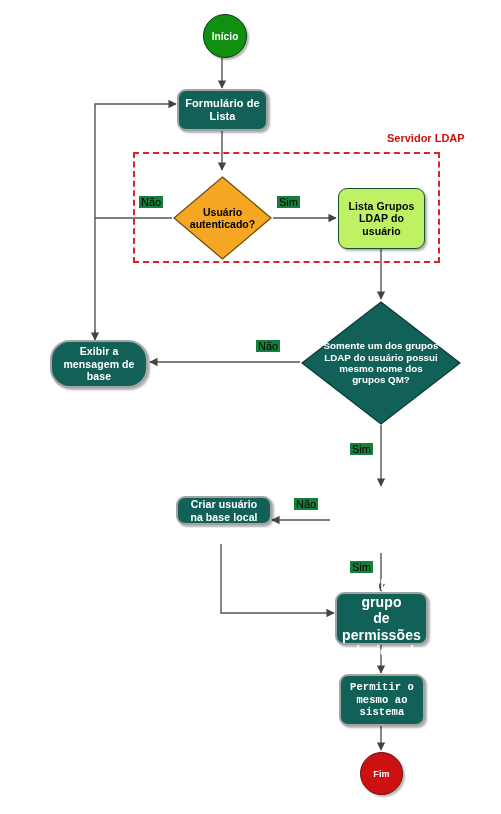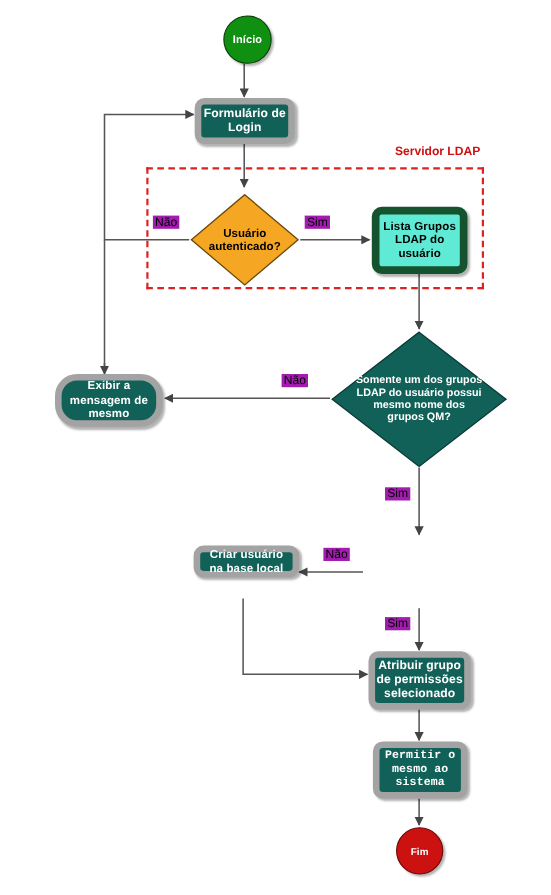--- a/index.html
+++ b/index.html
@@ -31,28 +31,28 @@
     align-items: center;
     justify-content: center;
     text-align: center;
     font-weight: bold;
     color: #ffffff;
     letter-spacing: 0.1px;
   }
   .proc {
     border-radius: 9px;
     background: #116158;
-    border: 6px solid #a3a3a3;
+    border: 2px solid #a3a3a3;
     box-shadow: 2px 2px 2px rgba(0,0,0,0.30);
     line-height: 1.18;
   }
   .proc-orange {
     border-radius: 9px;
-    background: #5eead4;
-    border: 7px solid #14532d;
+    background: #bef264;
+    border: 1px solid #14532d;
     color: #000000;
     box-shadow: 2px 2px 2px rgba(0,0,0,0.30);
     line-height: 1.18;
   }
   .circle {
     border-radius: 50%;
   }
   .start-circle {
     background: #109010;
     border: 1px solid #0a3b0a;
@@ -94,25 +94,26 @@
     background: transparent;
     box-sizing: border-box;
   }
   .ldap-title {
     position: absolute;
     color: #CC1111;
     font-weight: bold;
     background: #ffffff;
     padding: 0 2px;
     white-space: nowrap;
+    margin-left: 28px;
   }
   .edge-label {
     position: absolute;
     color: #000000;
-    background: #a21caf;
+    background: #15803d;
     padding: 0 2px;
     white-space: nowrap;
     font-weight: normal;
   }
 </style>
 </head>
 <body>
 
 <div id="canvas">
 
@@ -160,21 +161,21 @@
   <div class="ldap-group" style="left:133px; top:152px; width:307px; height:111px;"></div>
   <div class="ldap-title" style="left:357px; top:132px; font-size:11px;">Servidor LDAP</div>
 
   <div class="node circle start-circle" style="left:203px; top:14px; width:44px; height:44px; font-size:10px;">
     <span>Início</span>
   </div>
 
   <div class="node proc" style="left:177px; top:89px; width:91px; height:42px; font-size:11px;">
     <div>
       <div>Formulário de</div>
-      <div>Login</div>
+      <div>Lista</div>
     </div>
   </div>
 
   <div class="diamond-wrap" style="left:172px; top:175px; width:101px; height:86px;">
     <svg width="101" height="86" viewBox="0 0 101 86" xmlns="http://www.w3.org/2000/svg">
       <polygon points="50.5,2 99,43 50.5,84 2,43" fill="#F5A623" stroke="#6b4a0a" stroke-width="1.2" style="filter:none;"></polygon>
     </svg>
     <div class="diamond-label dl-orange" style="font-size:10.5px;">
       <div>
         <div>Usuário</div>
@@ -188,21 +189,21 @@
       <div>Lista Grupos</div>
       <div>LDAP do</div>
       <div>usuário</div>
     </div>
   </div>
 
   <div class="node proc" style="left:50px; top:340px; width:98px; height:48px; font-size:10.5px;border-radius:20px;">
     <div>
       <div>Exibir a</div>
       <div>mensagem de</div>
-      <div>mesmo</div>
+      <div>base</div>
     </div>
   </div>
 
   <div class="diamond-wrap" style="left:300px; top:300px; width:162px; height:126px;">
     <svg width="162" height="126" viewBox="0 0 162 126" xmlns="http://www.w3.org/2000/svg">
       <polygon points="81,2 160,63 81,124 2,63" fill="#116158" stroke="#0a3b36" stroke-width="1.2"></polygon>
     </svg>
     <div class="diamond-label dl-teal" style="font-size:9.8px;">
       <div>
         <div>Somente um dos grupos</div>
@@ -214,21 +215,21 @@
   </div>
 
 
   <div class="node proc" style="left:176px; top:496px; width:96px; height:29px; font-size:10.5px;">
     <div>
       <div>Criar usuário</div>
       <div>na base local</div>
     </div>
   </div>
 
-  <div class="node proc" style="left:335px; top:592px; width:93px; height:53px; font-size:11px;">
+  <div class="node proc" style="left:335px; top:592px; width:93px; height:53px; font-size:14px;">
     <div>
       <div>Atribuir grupo</div>
       <div>de permissões</div>
       <div>selecionado</div>
     </div>
   </div>
 
   <div class="node proc" style="left:339px; top:674px; width:86px; height:52px; font-size:10.5px;font-family:Liberation Mono, monospace;">
     <div>
       <div>Permitir o</div>

